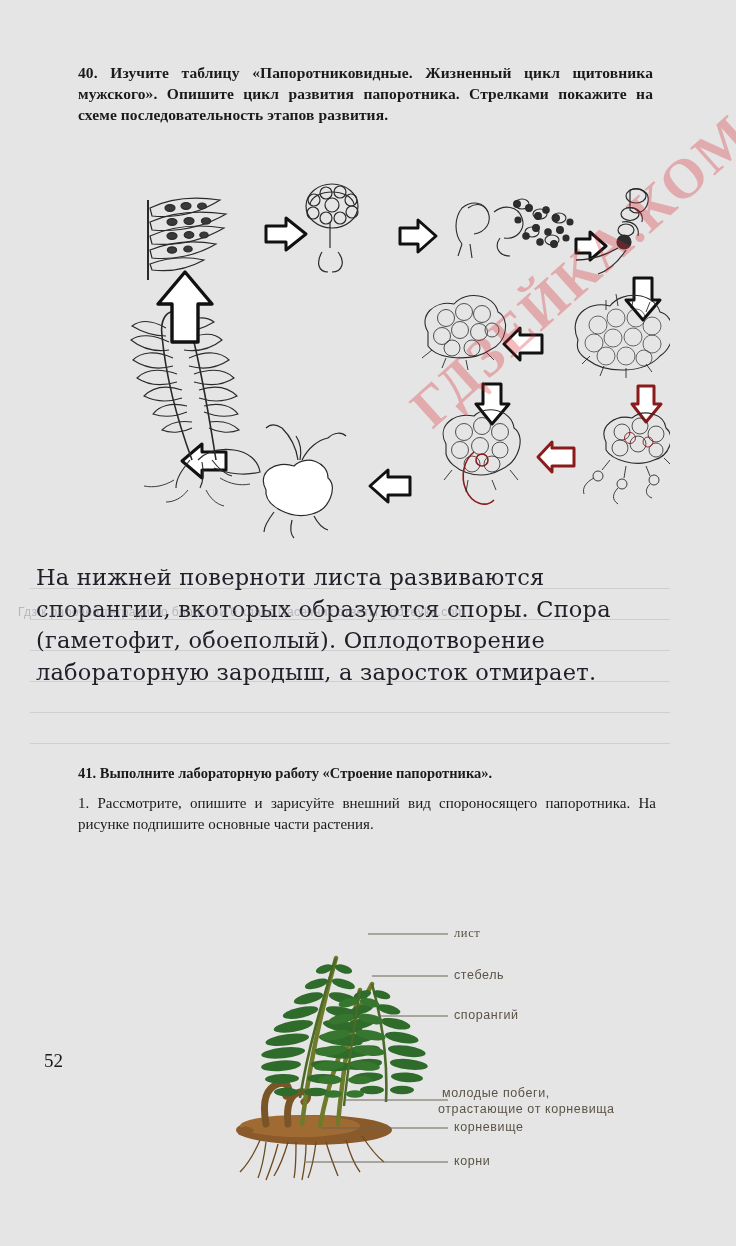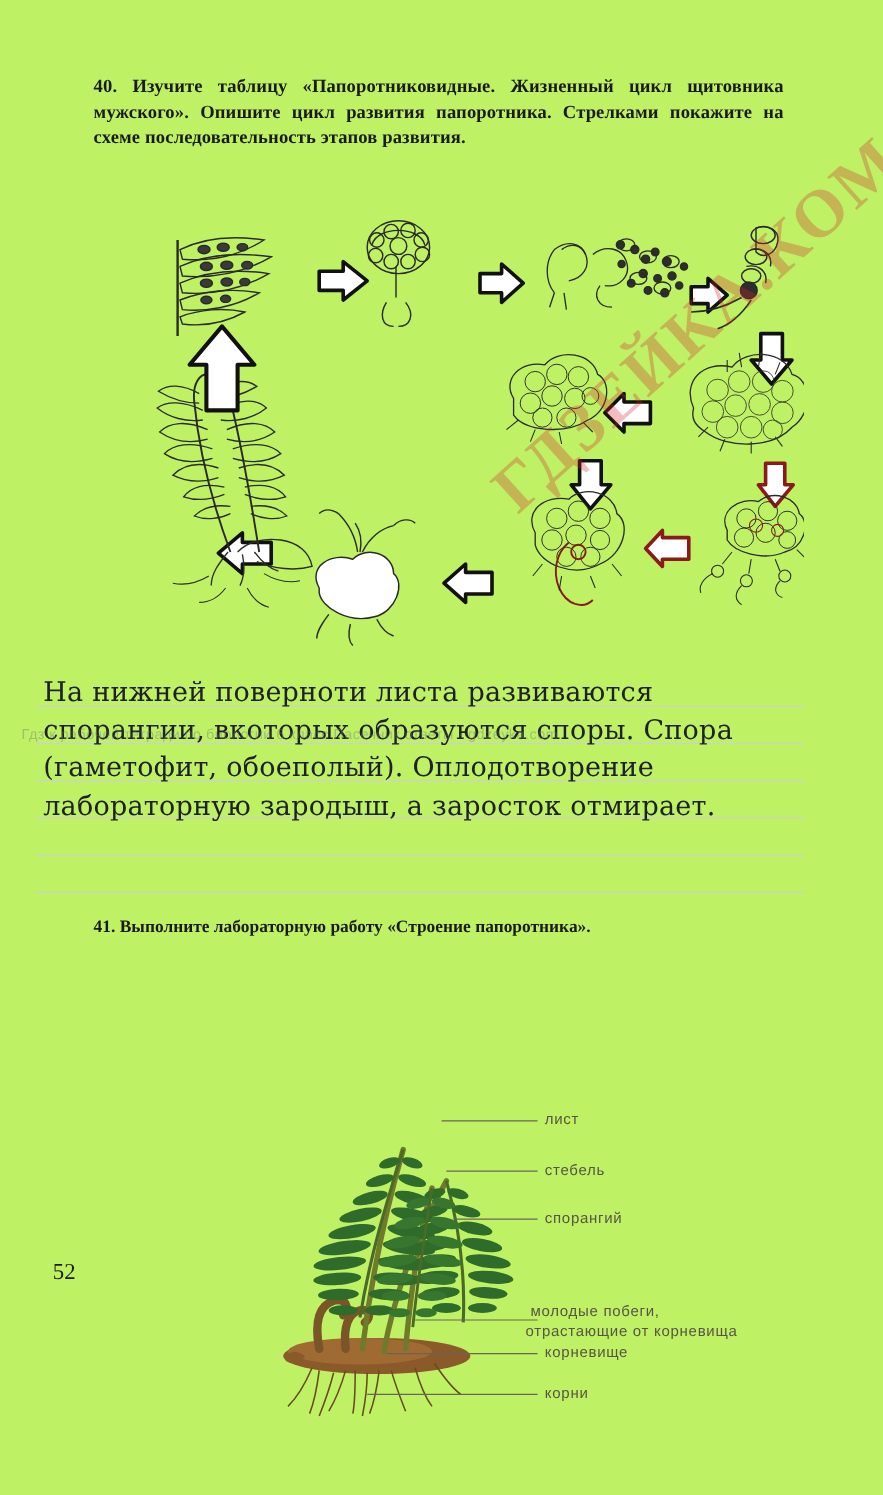--- a/index.html
+++ b/index.html
@@ -11,21 +11,21 @@
     width: 736px;
     height: 1246px;
     position: relative;
     overflow: hidden;
     font-family: "Liberation Serif", serif;
     color: #1a1a1a;
   }
   .page {
     position: absolute;
     inset: 0;
-    background: #bef264;
+    background: #e5e5e5;
   }
 
   
   .task40 {
     position: absolute;
     left: 78px;
     top: 62px;
     width: 575px;
     font-family: "Liberation Serif", serif;
     font-weight: bold;
@@ -441,20 +441,21 @@
     <div class="hw-line">(гаметофит, обоеполый). Оплодотворение</div>
     <div class="hw-line">лабораторную зародыш, а заросток отмирает.</div>
   </div>
 
   <div class="watermark-strip">Гдз к рабочей тетради по биологии 6 класс Пасечник ответы · gdzeyka.com</div>
 
   <div class="task41">
     <span>41.</span>
     <span>Выполните лабораторную работу «Строение  папоротника».</span>
   </div>
+  <div class="task41sub">1.  Рассмотрите, опишите и зарисуйте внешний вид спороносящего папоротника. На рисунке подпишите основные части растения.</div>
 
   <div class="fern-figure">
     <svg width="500" height="330" viewBox="0 0 500 330" xmlns="http://www.w3.org/2000/svg">
       <defs>
         <g id="pinna">
           <ellipse cx="0" cy="0" rx="7" ry="4.4" fill="#2f6b2a"></ellipse>
         </g>
       </defs>
 
       <g>
@@ -603,21 +604,21 @@
       <g stroke="#6b6357" stroke-width="1" fill="none">
         <path d="M172,72 L252,72"></path>
         <path d="M176,114 L252,114"></path>
         <path d="M182,154 L252,154"></path>
         <path d="M150,238 L252,238"></path>
         <path d="M126,266 L252,266"></path>
         <path d="M110,300 L252,300"></path>
       </g>
     </svg>
 
-    <div class="fern-label" style="left:258px; top:64px;">лист</div>
+    <div class="fern-label" style="left:258px; top:64px;font-family:Liberation Serif, serif;">лист</div>
     <div class="fern-label" style="left:258px; top:106px;">стебель</div>
     <div class="fern-label" style="left:258px; top:146px;">спорангий</div>
     <div class="fern-label" style="left:246px; top:224px;">молодые побеги,</div>
     <div class="fern-label" style="left:242px; top:240px;">отрастающие от корневища</div>
     <div class="fern-label" style="left:258px; top:258px;">корневище</div>
     <div class="fern-label" style="left:258px; top:292px;">корни</div>
   </div>
 
   <div class="page-number">52</div>
 

